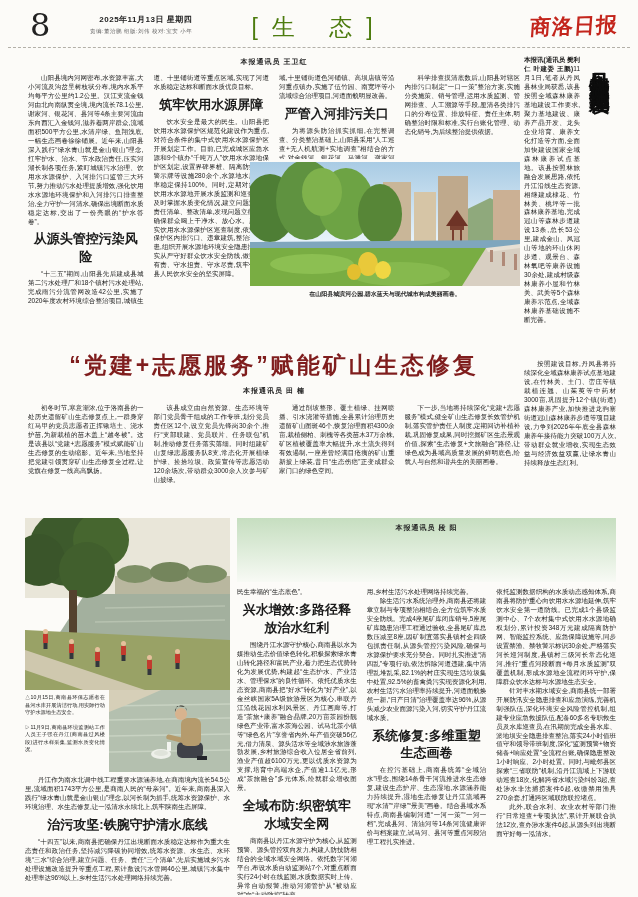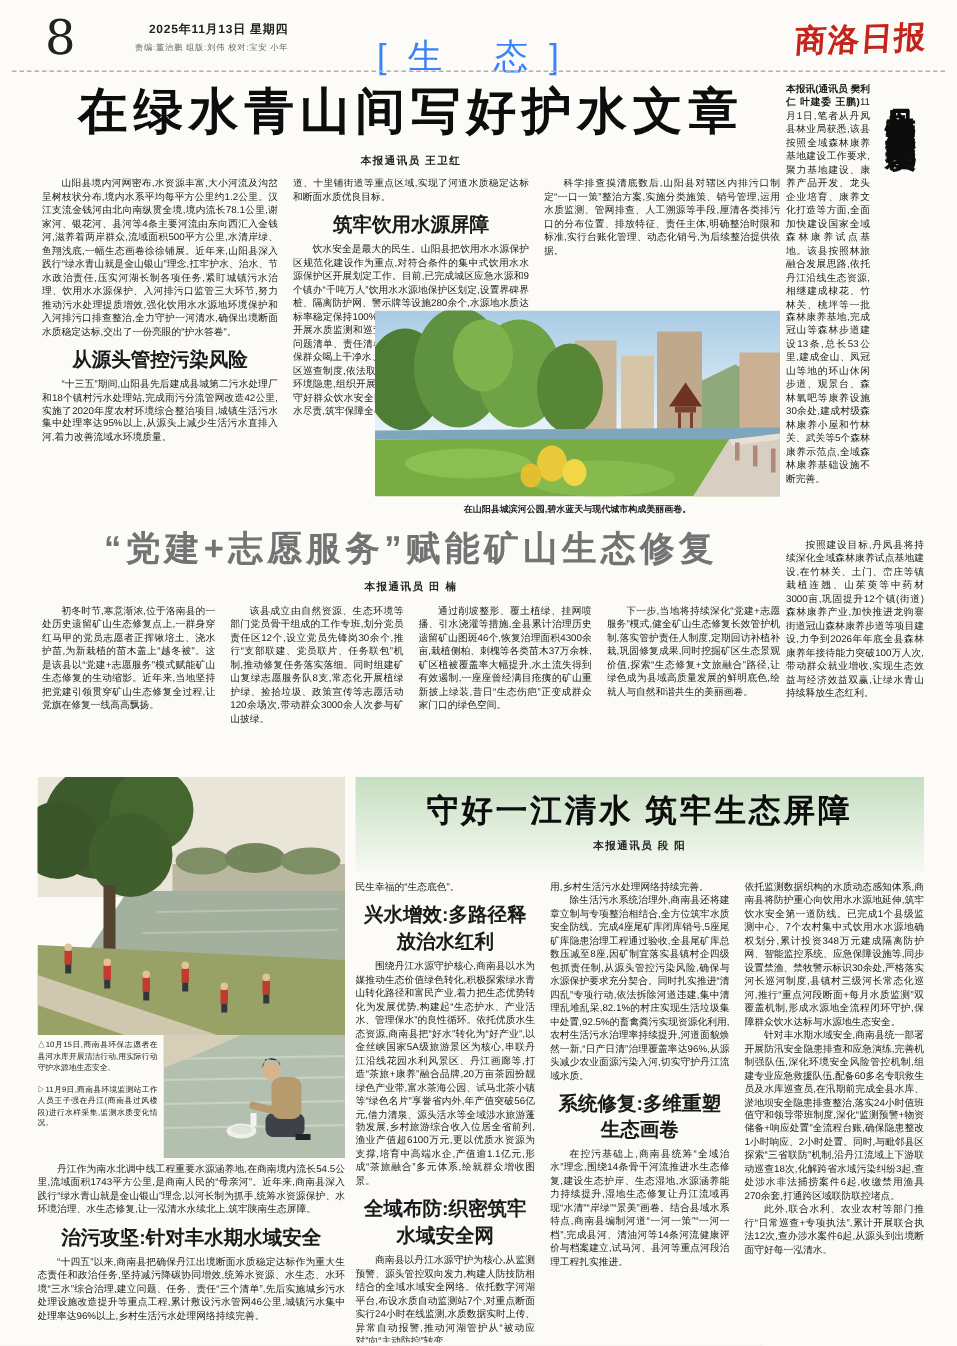--- a/index.html
+++ b/index.html
@@ -3,21 +3,21 @@
 <meta charset="utf-8">
 <style>
   html,body{margin:0;padding:0;}
   body{background:#e8e6e1;font-family:"Liberation Sans",sans-serif;}
   #page{position:relative;width:638px;height:897px;margin:0 auto;background:#fcfbf8;overflow:hidden;color:#1a1a1a;}
   
   .pagenum{position:absolute;left:30px;top:6px;font-family:"DejaVu Serif",serif;font-size:32px;color:#222;}
   .datebox{position:absolute;left:90px;top:14px;}
   .date{font-size:8px;font-weight:bold;color:#222;letter-spacing:.5px;text-align:right;}
   .credits{font-size:5.5px;color:#666;margin-top:3px;letter-spacing:.5px;}
-  .section{position:absolute;left:50%;top:22px;transform:translateX(-50%);font-size:23px;letter-spacing:14px;color:#3b82f6;font-weight:500;white-space:nowrap;}
+  .section{position:absolute;left:50%;top:12px;transform:translateX(-50%);font-size:23px;letter-spacing:14px;color:#4d7c0f;font-weight:500;white-space:nowrap;}
   .masthead{position:absolute;right:20px;top:12px;font-size:21px;font-weight:900;color:#c3251c;transform:rotate(-2deg) skewX(-6deg);letter-spacing:1px;}
   .hrule{position:absolute;left:8px;right:8px;top:47px;border-top:1px dashed #b3b0a8;}
   
   .bodytxt{font-size:6.5px;line-height:1.38;text-align:justify;color:#1a1a1a;}
   .bodytxt p{margin:0;text-indent:2em;}
   .sub{font-size:13px;font-weight:bold;text-align:center;margin:4px 0;text-indent:0 !important;}
   .byline{text-align:center;font-size:7px;font-weight:bold;color:#222;letter-spacing:1px;}
   .cols{display:flex;gap:10px;}
   .col{flex:1;overflow:hidden;}
   
@@ -30,21 +30,21 @@
   #a1 .photocap{position:absolute;left:222px;top:216px;width:270px;text-align:center;font-size:6px;font-weight:bold;color:#222;}
   
   #a2{position:absolute;left:524px;top:56px;width:92px;height:456px;}
   #a2 .toprow{display:flex;gap:4px;height:298px;}
   #a2 .a2body{width:56px;overflow:hidden;}
   #a2 .vtitle{width:32px;height:298px;writing-mode:vertical-rl;text-orientation:upright;font-size:20px;font-weight:900;letter-spacing:1.5px;color:#0d0d0d;line-height:32px;}
   #a2 .a2bottom{margin-top:6px;height:148px;overflow:hidden;}
   .lede{font-weight:bold;}
   
   #a3{position:absolute;left:28px;top:350px;width:492px;}
-  #a3 .title{font-size:23px;font-weight:900;letter-spacing:3px;text-align:center;color:#737373;white-space:nowrap;}
+  #a3 .title{font-size:23px;font-weight:900;letter-spacing:3px;text-align:center;color:#7f1d1d;white-space:nowrap;}
   #a3 .byline{margin-top:5px;}
   #a3 .cols{margin-top:8px;height:104px;}
   #a3 .col{height:104px;}
   
   #a4{position:absolute;left:25px;top:518px;width:591px;height:377px;}
   #a4 .photoB{position:absolute;left:0;top:0;width:205px;height:172px;}
   #a4 .bar{position:absolute;left:212px;top:0;width:379px;height:64px;background:linear-gradient(to bottom,#c6dec0 0%,#e3efdf 60%,#f8faf5 100%);}
   #a4 .bar .title{font-size:21px;font-weight:900;letter-spacing:2px;text-align:center;padding-top:8px;color:#0d0d0d;white-space:nowrap;}
   #a4 .bar .byline{margin-top:5px;}
   #a4 .rightcols{position:absolute;left:212px;top:70px;width:379px;height:307px;}
@@ -63,32 +63,36 @@
   <div class="pagenum">8</div>
   <div class="datebox">
     <div class="date">2025年11月13日 星期四</div>
     <div class="credits">责编:董治鹏 组版:刘伟 校对:宝安 小年</div>
   </div>
   <div class="section">[生 态]</div>
   <div class="masthead">商洛日报</div>
   <div class="hrule"></div>
 
   <div id="a1">
-    <div class="title">在绿水青山间写好护水文章</div>
     <div class="byline">本报通讯员 王卫红</div>
     <div class="cols">
       <div class="col h-full bodytxt">
         <p>山阳县境内河网密布,水资源丰富,大小河流及沟岔呈树枝状分布,境内水系平均每平方公里约1.2公里。汉江支流金钱河由北向南纵贯全境,境内流长78.1公里,谢家河、银花河、县河等4条主要河流由东向西汇入金钱河,滋养着两岸群众,流域面积500平方公里,水清岸绿、鱼翔浅底,一幅生态画卷徐徐铺展。近年来,山阳县深入践行“绿水青山就是金山银山”理念,扛牢护水、治水、节水政治责任,压实河湖长制各项任务,紧盯城镇污水治理、饮用水水源保护、入河排污口监管三大环节,努力推动污水处理提质增效,强化饮用水水源地环境保护和入河排污口排查整治,全力守护一河清水,确保出境断面水质稳定达标,交出了一份亮眼的“护水答卷”。</p>
         <div class="sub">从源头管控污染风险</div>
         <p>“十三五”期间,山阳县先后建成县城第二污水处理厂和18个镇村污水处理站,完成雨污分流管网改造42公里,实施了2020年度农村环境综合整治项目,城镇生活污水集中处理率达95%以上,从源头上减少生活污水直排入河,着力改善流域水环境质量。</p>
       </div>
       <div class="col h-full bodytxt">
         <p style="text-indent:0">道、十里铺街道等重点区域,实现了河道水质稳定达标和断面水质优良目标。</p>
         <div class="sub">筑牢饮用水源屏障</div>
         <p>饮水安全是最大的民生。山阳县把饮用水水源保护区规范化建设作为重点,对符合条件的集中式饮用水水源保护区开展划定工作。目前,已完成城区应急水源和9个镇办“千吨万人”饮用水水源地保护区划定,设置界碑界桩、隔离防护网、警示牌等设施280余个,水源地水质达标率稳定保持100%。同时,定期对集中式饮用水水源地开展水质监测和巡查检查,及时掌握水质变化情况,建立问题清单、责任清单、整改清单,发现问题立行立改,确保群众喝上干净水、放心水。严格落实饮用水水源保护区巡查制度,依法取缔保护区内排污口、违章建筑,整治环境隐患,组织开展水源地环境安全隐患排查,切实从严守好群众饮水安全防线,做到守水有责、守水担责、守水尽责,筑牢保障全县人民饮水安全的坚实屏障。</p>
+      </div>
+      <div class="col h-short bodytxt">
+        <p style="text-indent:0">域,十里铺街道色河铺镇、高坝店镇等沿河重点镇办,实施了伍竹园、南宽坪等小流域综合治理项目,河道面貌明显改善。</p>
+        <div class="sub">严管入河排污关口</div>
+        <p>为将源头防治抓实抓细,在完整调查、分类整治基础上,山阳县采用“人工巡查+无人机航测+实地调查”相结合的方式,对金钱河、银花河、马滩河、谢家河开展全流域无死角排查,排查河道总长度190.9公里,流域面积3349平方公里。</p>
       </div>
       <div class="col h-short bodytxt">
         <p>科学排查摸清底数后,山阳县对辖区内排污口制定“一口一策”整治方案,实施分类施策、销号管理,运用水质监测、管网排查、人工溯源等手段,厘清各类排污口的分布位置、排放特征、责任主体,明确整治时限和标准,实行台账化管理、动态化销号,为后续整治提供依据。</p>
       </div>
 
       <div class="photo">
         <svg width="270" height="124" viewBox="0 0 270 124">
           <defs>
             <linearGradient id="sky" x1="0" y1="0" x2="0" y2="1">
               <stop offset="0" stop-color="#a9cbe4"></stop>
@@ -209,21 +213,20 @@
           <g transform="translate(150,136)">
               <circle cx="2.5" cy="-2.5" r="2.5" fill="#e6c09c"></circle>
               <rect x="0" y="0" width="5" height="9" fill="#c23b2e"></rect>
               <rect x="0.5" y="9" width="4" height="6" fill="#33363c"></rect>
             </g>
         </g>
       </svg>
     </div>
 
     <div class="bar">
-      <div class="title">守好一江清水  筑牢生态屏障</div>
       <div class="byline">本报通讯员 段 阳</div>
     </div>
 
     <div class="caps">
       <p>△10月15日,商南县环保志愿者在县河水库开展清洁行动,用实际行动守护水源地生态安全。</p>
       <p>▷11月9日,商南县环境监测站工作人员王子强在丹江(商南县过风楼段)进行水样采集,监测水质变化情况。</p>
     </div>
 
     <div class="photoC">
       <svg width="121" height="82" viewBox="0 0 121 82">
@@ -242,21 +245,21 @@
           <circle cx="72" cy="24" r="6" fill="#d8b38e"></circle>
           <path d="M66,22 a6,6 0 0 1 12,-1 l-2,-4 -8,-1 z" fill="#2e2a26"></path>
           <rect x="58" y="52" width="4" height="9" fill="#f2f4f0"></rect>
           <rect x="88" y="66" width="10" height="4" fill="#23242a"></rect>
         </g>
       </svg>
     </div>
 
     <div class="leftblock bodytxt">
       <p>丹江作为南水北调中线工程重要水源涵养地,在商南境内流长54.5公里,流域面积1743平方公里,是商南人民的“母亲河”。近年来,商南县深入践行“绿水青山就是金山银山”理念,以河长制为抓手,统筹水资源保护、水环境治理、水生态修复,让一泓清水永续北上,筑牢陕南生态屏障。</p>
-      <div class="sub">治污攻坚:针对丰水期水域安全</div>
+      <div class="sub">治污攻坚:铁腕守护清水底线</div>
       <p>“十四五”以来,商南县把确保丹江出境断面水质稳定达标作为重大生态责任和政治任务,坚持减污降碳协同增效,统筹水资源、水生态、水环境“三水”综合治理,建立问题、任务、责任“三个清单”,先后实施城乡污水处理设施改造提升等重点工程,累计敷设污水管网46公里,城镇污水集中处理率达96%以上,乡村生活污水处理网络持续完善。</p>
     </div>
 
     <div class="rightcols cols">
       <div class="col bodytxt">
         <p style="text-indent:0">民生幸福的“生态底色”。</p>
         <div class="sub">兴水增效:多路径释放治水红利</div>
         <p>围绕丹江水源守护核心,商南县以水为媒推动生态价值绿色转化,积极探索绿水青山转化路径和富民产业,着力把生态优势转化为发展优势,构建起“生态护水、产业活水、管理保水”的良性循环。依托优质水生态资源,商南县把“好水”转化为“好产业”,以金丝峡国家5A级旅游景区为核心,串联丹江沿线花园水利风景区、丹江画廊等,打造“茶旅+康养”融合品牌,20万亩茶园扮靓绿色产业带,富水茶海公园、试马北茶小镇等“绿色名片”享誉省内外,年产值突破56亿元,借力清泉、源头活水等全域涉水旅游蓬勃发展,乡村旅游综合收入位居全省前列,渔业产值超6100万元,更以优质水资源为支撑,培育中高端水企,产值逾1.1亿元,形成“茶旅融合”多元体系,绘就群众增收图景。</p>
         <div class="sub">全域布防:织密筑牢水域安全网</div>
         <p>商南县以丹江水源守护为核心,从监测预警、源头管控双向发力,构建人防技防相结合的全域水域安全网络。依托数字河湖平台,布设水质自动监测站7个,对重点断面实行24小时在线监测,水质数据实时上传、异常自动报警,推动河湖管护从“被动应对”向“主动防控”转变。</p>

